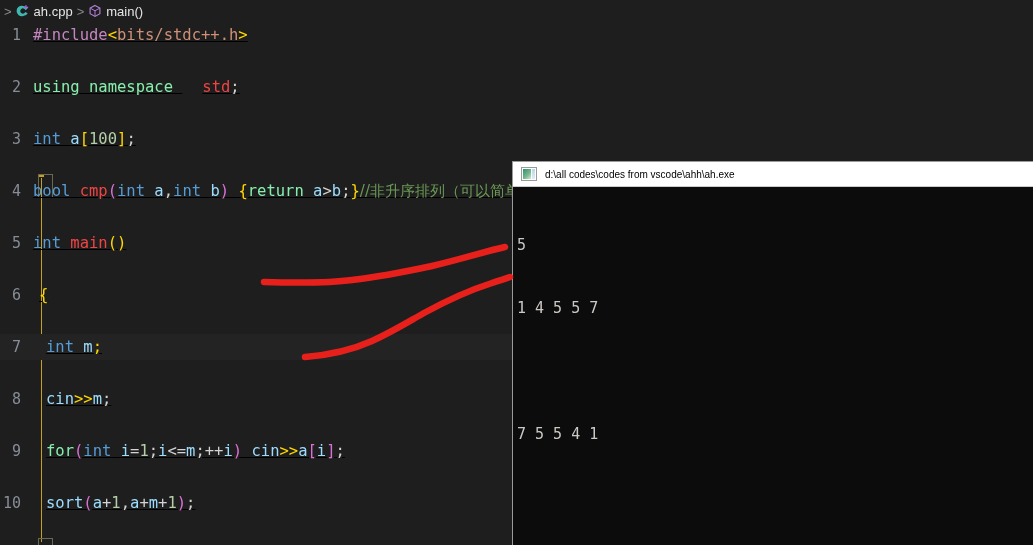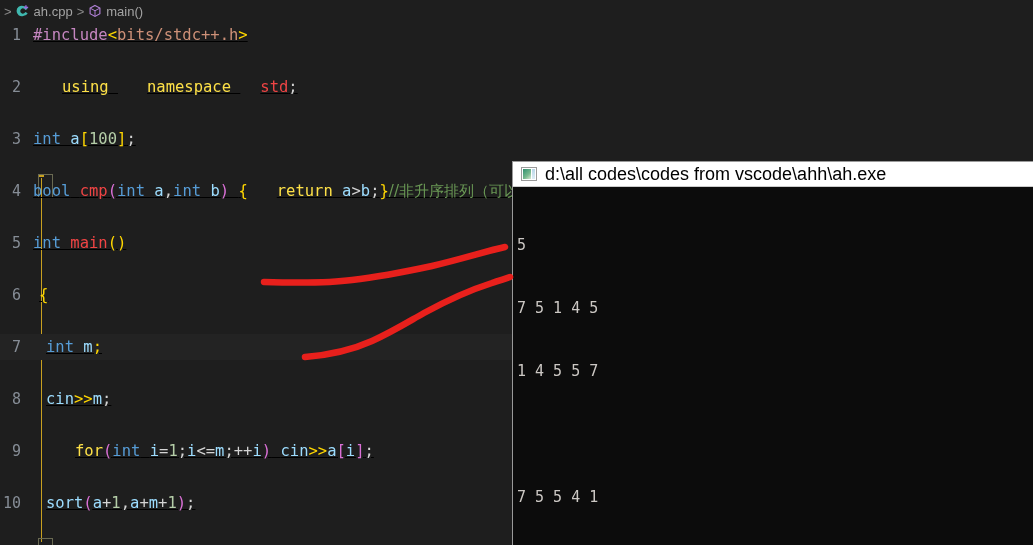--- a/index.html
+++ b/index.html
@@ -27,21 +27,21 @@
     display: flex;
     align-items: center;
     padding-left: 0px;
     font-family: "Liberation Sans", sans-serif;
     font-size: 13px;
     color: #a9a9a9;
     white-space: nowrap;
   }
   .bc-sep { color: #8a8a8a; margin: 0 4px; font-size: 13px; }
   .bc-item { display: flex; align-items: center; gap: 4px; }
-  .bc-label { color: #a3a3a3; }
+  .bc-label { color: #e5e5e5; }
   .icon-cpp {
     display: inline-block;
     width: 14px; height: 14px;
     position: relative;
   }
   .icon-cube {
     display: inline-block;
     width: 14px; height: 14px;
   }
 
@@ -100,21 +100,21 @@
     border: 1px solid #6a6a52;
   }
   .fold-marker {
     position: absolute;
     left: 38px; top: 152px;
     width: 6px; height: 3px;
     background: #c8a020;
   }
 
   
-  .t-key     { color: #fde047; margin-left: 29px; }   
+  .t-key     { color: #86efac; }   
   .t-type    { color: #569cd6; }   
   .t-ident   { color: #9cdcfe; }   
   .t-fn      { color: #ef4444; }   
   .t-num     { color: #b5cea8; }   
   .t-str     { color: #ce9178; }   
   .t-cmt     { color: #6a9955; }   
   .t-pre     { color: #c586c0; }
   .t-br-y    { color: #ffd700; }
   .t-br-p    { color: #da70d6; }
   .t-op      { color: #d4d4d4; }
@@ -163,21 +163,21 @@
   }
   .console-icon::after {
     content: "";
     position: absolute;
     right: 1px; top: 1px;
     width: 3px; height: 10px;
     background: linear-gradient(180deg, #b9d6e8 0%, #dfeef6 100%);
   }
   .console-title-text {
     font-family: "Liberation Sans", sans-serif;
-    font-size: 18px;
+    font-size: 10px;
     color: #000000;
     white-space: nowrap;
   }
   .console-body {
     height: 359px;
     background: #0c0c0c;
     padding: 6px 0 0 4px;
     font-family: "DejaVu Sans Mono", monospace;
     font-size: 15px;
     line-height: 21px;
@@ -292,21 +292,20 @@
 
   </div>
 
   <div class="console-win">
     <div class="console-title">
       <span class="console-icon"></span>
       <span class="console-title-text">d:\all codes\codes from vscode\ahh\ah.exe</span>
     </div>
     <div class="console-body">
       <div class="console-line">5</div>
-      <div class="console-line">7 5 1 4 5</div>
       <div class="console-line">1 4 5 5 7</div>
       <div class="console-line"></div>
       <div class="console-line">7 5 5 4 1</div>
       
       
       
     </div>
   </div>
 
   <svg class="annot" viewBox="0 0 1033 545" xmlns="http://www.w3.org/2000/svg">

